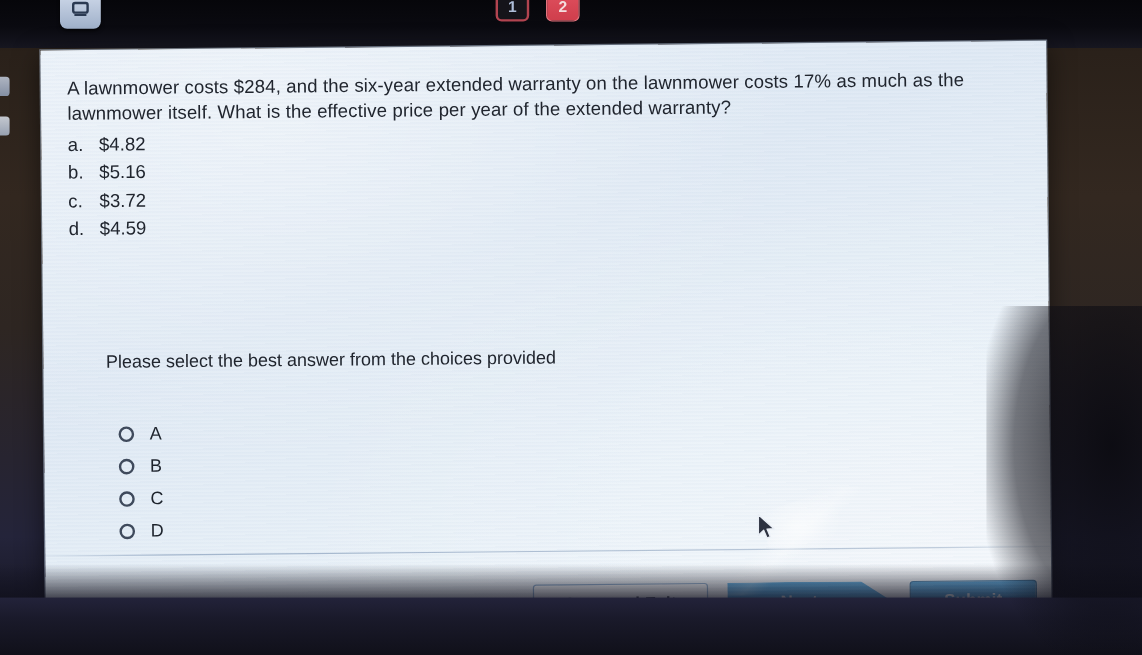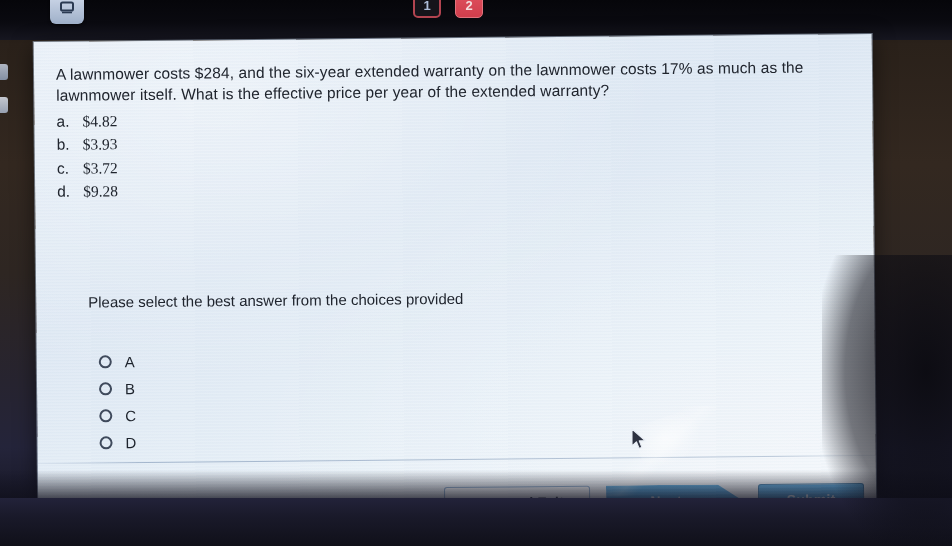--- a/index.html
+++ b/index.html
@@ -156,21 +156,21 @@
     list-style: none;
     margin-top: 3px;
   }
   .choice-row {
     display: flex;
     font-size: 15.5px;
     color: #20252e;
     line-height: 1.52;
   }
   .choice-letter { width: 26px; flex: 0 0 26px; }
-  .choice-value  { white-space: nowrap; font-family: Liberation Serif, serif; }
+  .choice-value  { white-space: nowrap; }
 
   #instruction-text {
     position: absolute;
     left: 52px; top: 252px;
     font-size: 15px;
     color: #20252e;
   }
 
   #radio-group {
     position: absolute;
@@ -317,29 +317,29 @@
 
       <div id="question-text">A lawnmower costs $284, and the six-year extended warranty on the lawnmower costs 17% as much as the lawnmower itself. What is the effective price per year of the extended warranty?</div>
 
       <ul id="choice-list">
         <li class="choice-row">
           <span class="choice-letter">a.</span>
           <span class="choice-value">$4.82</span>
         </li>
         <li class="choice-row">
           <span class="choice-letter">b.</span>
-          <span class="choice-value">$3.93</span>
+          <span class="choice-value">$5.16</span>
         </li>
         <li class="choice-row">
           <span class="choice-letter">c.</span>
           <span class="choice-value">$3.72</span>
         </li>
         <li class="choice-row">
           <span class="choice-letter">d.</span>
-          <span class="choice-value">$9.28</span>
+          <span class="choice-value">$4.59</span>
         </li>
       </ul>
 
       <div id="instruction-text">Please select the best answer from the choices provided</div>
 
       <div id="radio-group">
         <div class="radio-row">
           <span class="radio-dot"></span>
           <span class="radio-label">A</span>
         </div>

